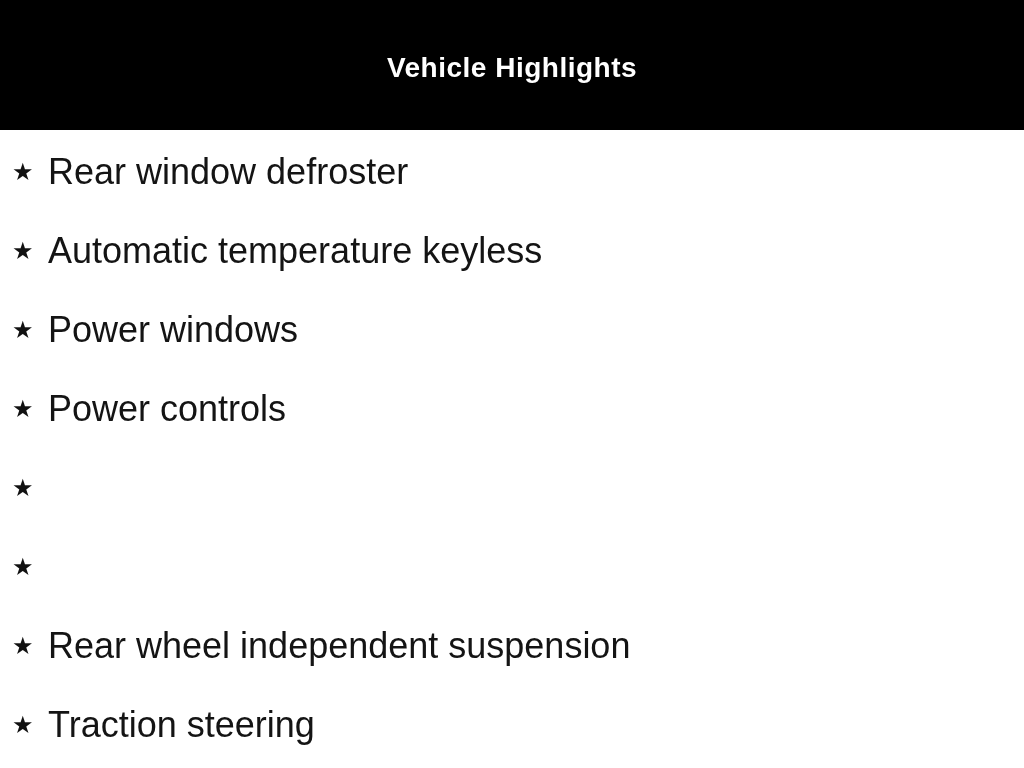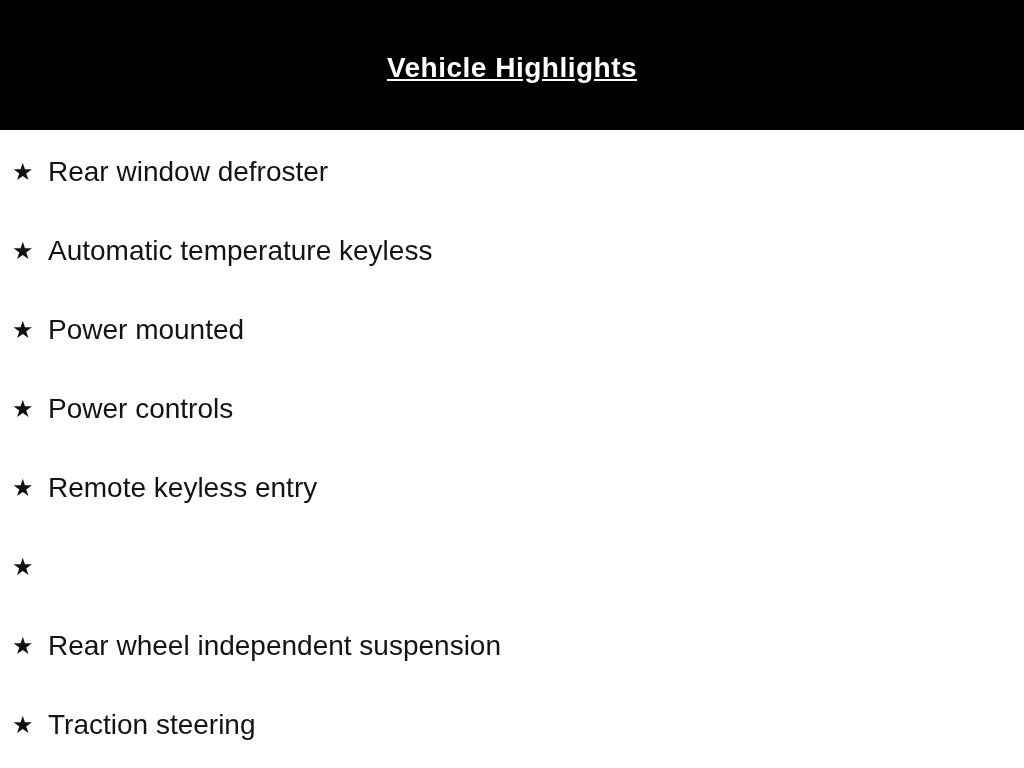--- a/index.html
+++ b/index.html
@@ -21,42 +21,41 @@
     display: flex;
     align-items: center;
     justify-content: center;
   }
   .header-title {
     color: #ffffff;
     font-size: 28px;
     font-weight: bold;
     letter-spacing: 0.5px;
     padding-top: 6px;
-    text-decoration: underline;
   }
   .highlights-list {
     padding-top: 2px;
   }
   .list-item {
     height: 79px;
     display: flex;
     align-items: center;
     padding-left: 12px;
   }
   .star-icon {
     display: inline-block;
     width: 24px;
     font-size: 24px;
     line-height: 1;
     color: #111111;
     margin-right: 12px;
     text-align: left;
   }
   .item-label {
-    font-size: 28px;
+    font-size: 36px;
     color: #141414;
     line-height: 1;
   }
 </style>
 </head>
 <body>
 
 <div class="page">
 
   <div class="header-bar">
@@ -69,31 +68,30 @@
       <span class="item-label">Rear window defroster</span>
     </div>
 
     <div class="list-item">
       <span class="star-icon">★</span>
       <span class="item-label">Automatic temperature keyless</span>
     </div>
 
     <div class="list-item">
       <span class="star-icon">★</span>
-      <span class="item-label">Power mounted</span>
+      <span class="item-label">Power windows</span>
     </div>
 
     <div class="list-item">
       <span class="star-icon">★</span>
       <span class="item-label">Power controls</span>
     </div>
 
     <div class="list-item">
       <span class="star-icon">★</span>
-      <span class="item-label">Remote keyless entry</span>
     </div>
 
     <div class="list-item">
       <span class="star-icon">★</span>
     </div>
 
     <div class="list-item">
       <span class="star-icon">★</span>
       <span class="item-label">Rear wheel independent suspension</span>
     </div>

